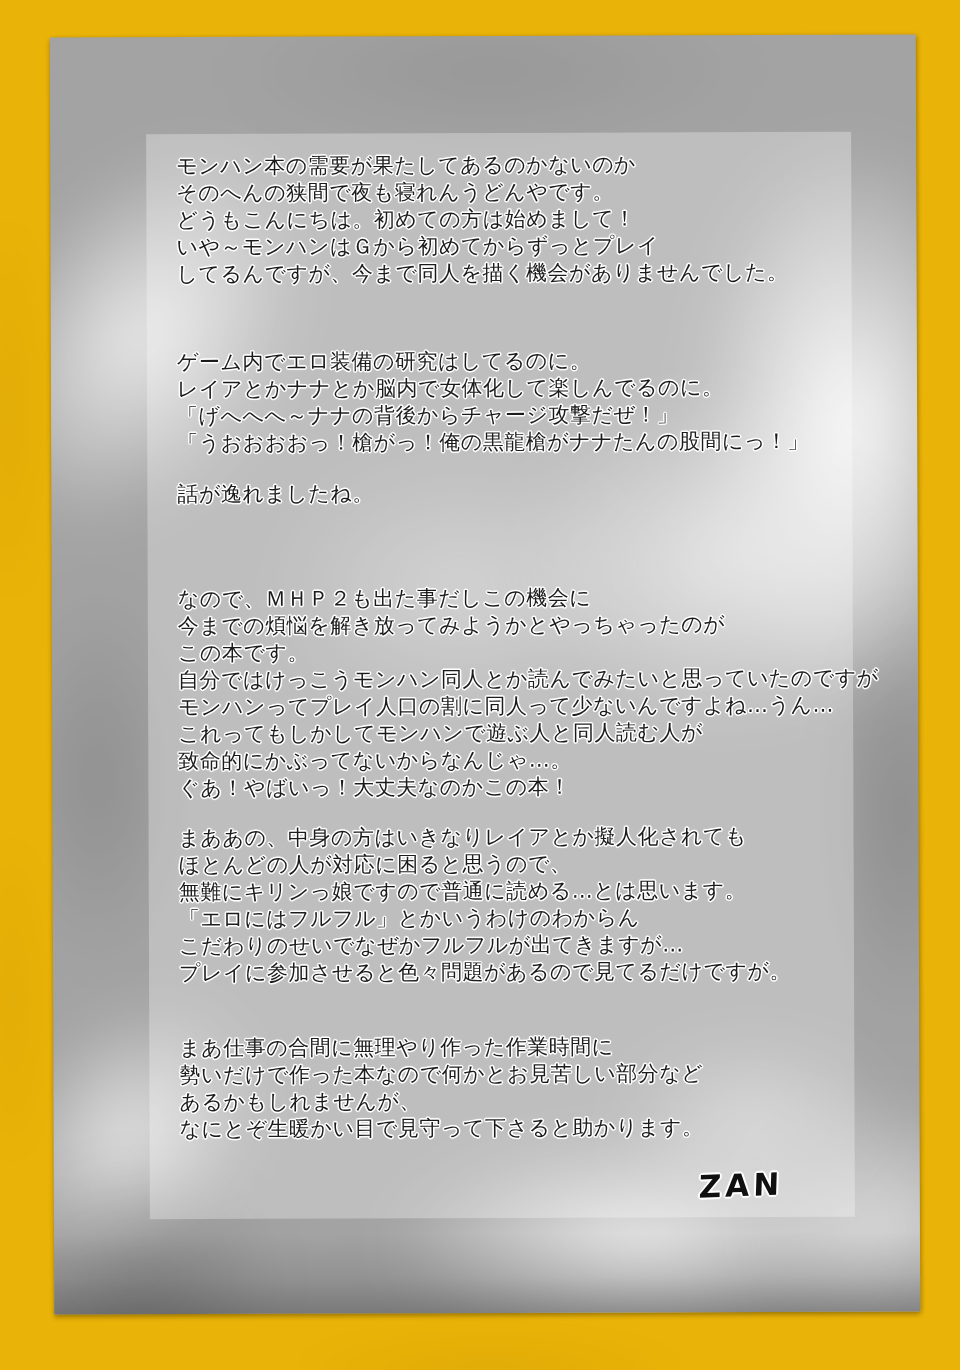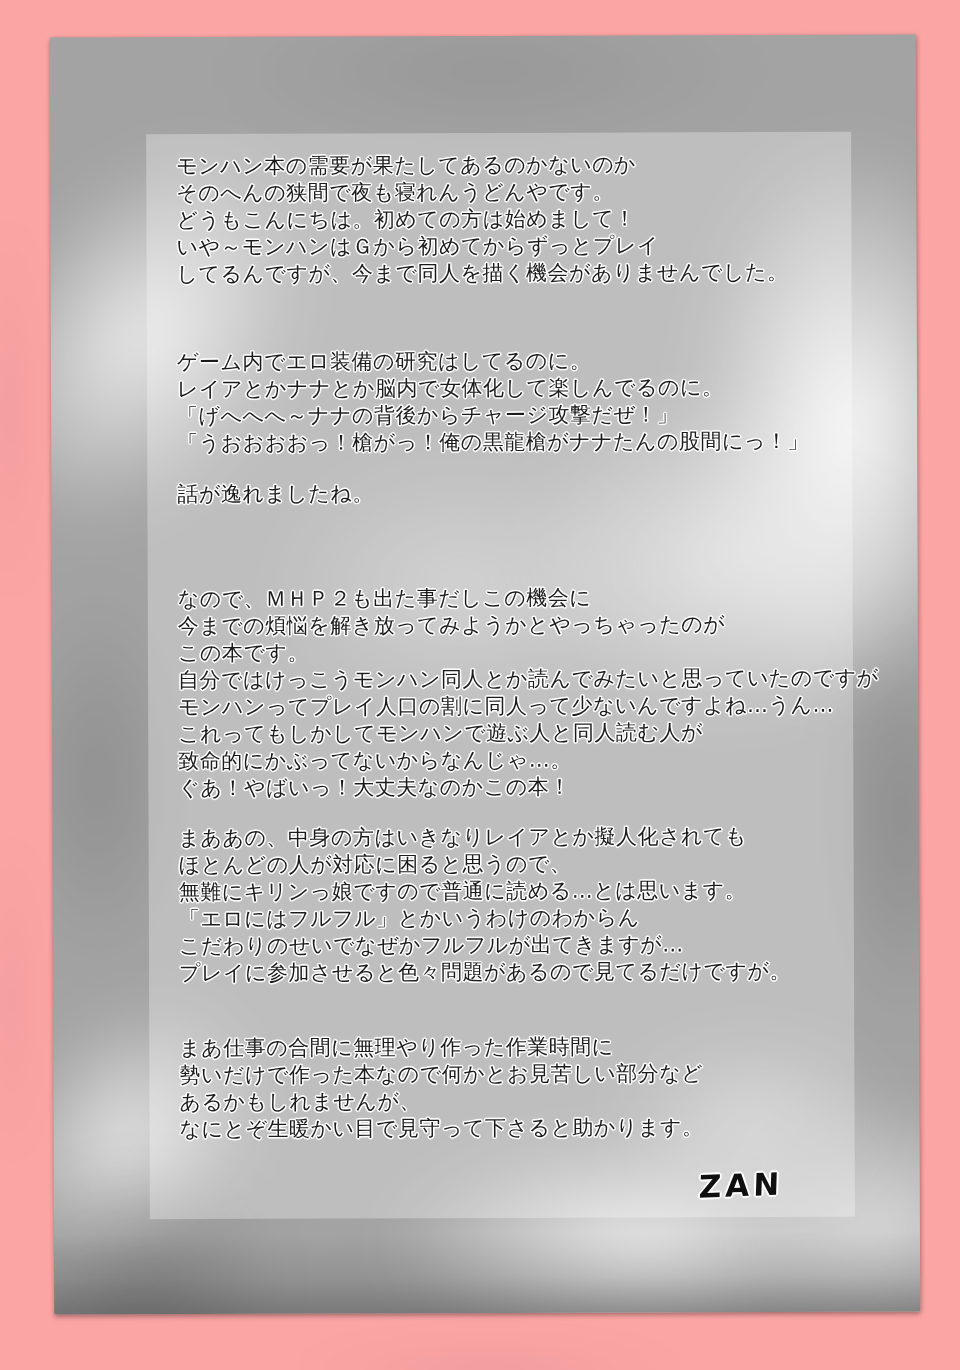--- a/index.html
+++ b/index.html
@@ -1,21 +1,21 @@
 <!DOCTYPE html>
 <html><head>
 <meta charset="utf-8">
 <style>
   html, body { margin: 0; padding: 0; background: #ffffff; }
 
   .canvas {
     position: relative;
     width: 960px;
     height: 1370px;
-    background: #fca5a5;
+    background: #eab308;
     overflow: hidden;
     font-family: "DejaVu Sans", "Liberation Sans", sans-serif;
   }
 
   
   .margin-smudge {
     position: absolute;
     border-radius: 50%;
     filter: blur(18px);
   }

